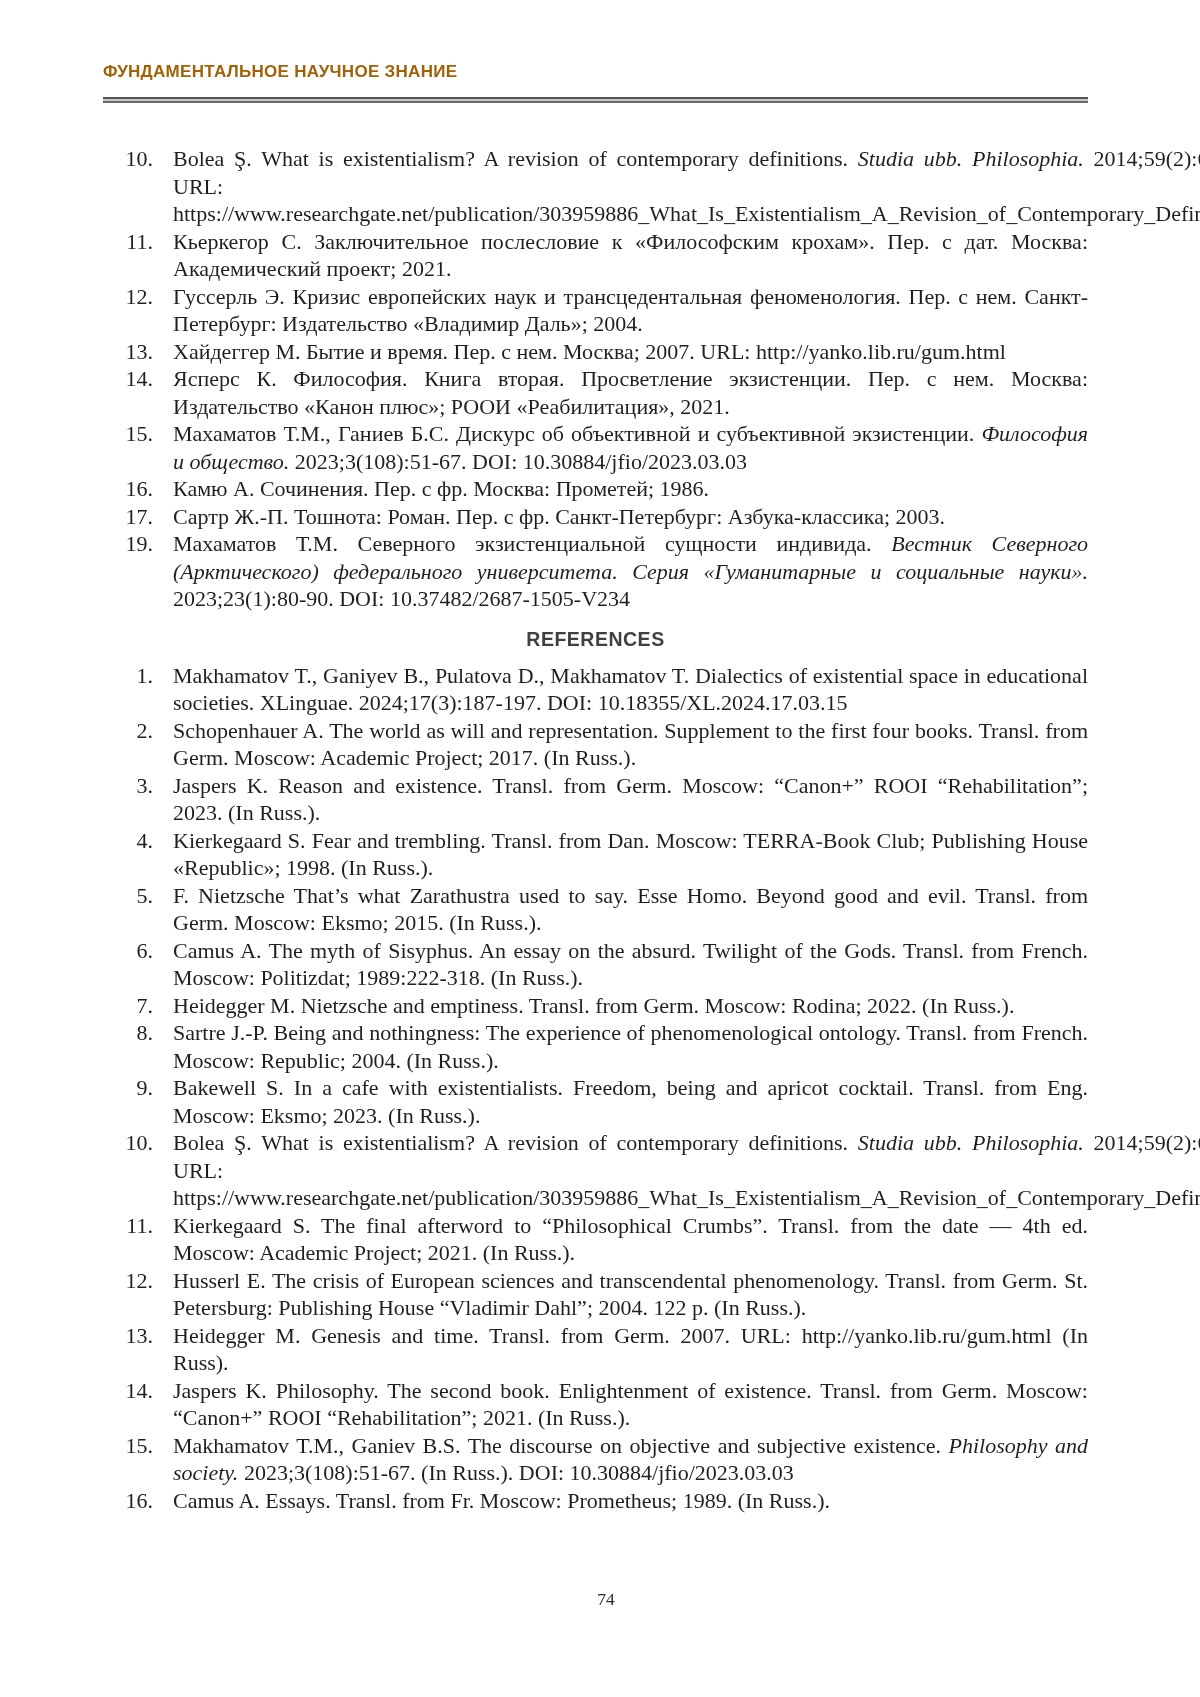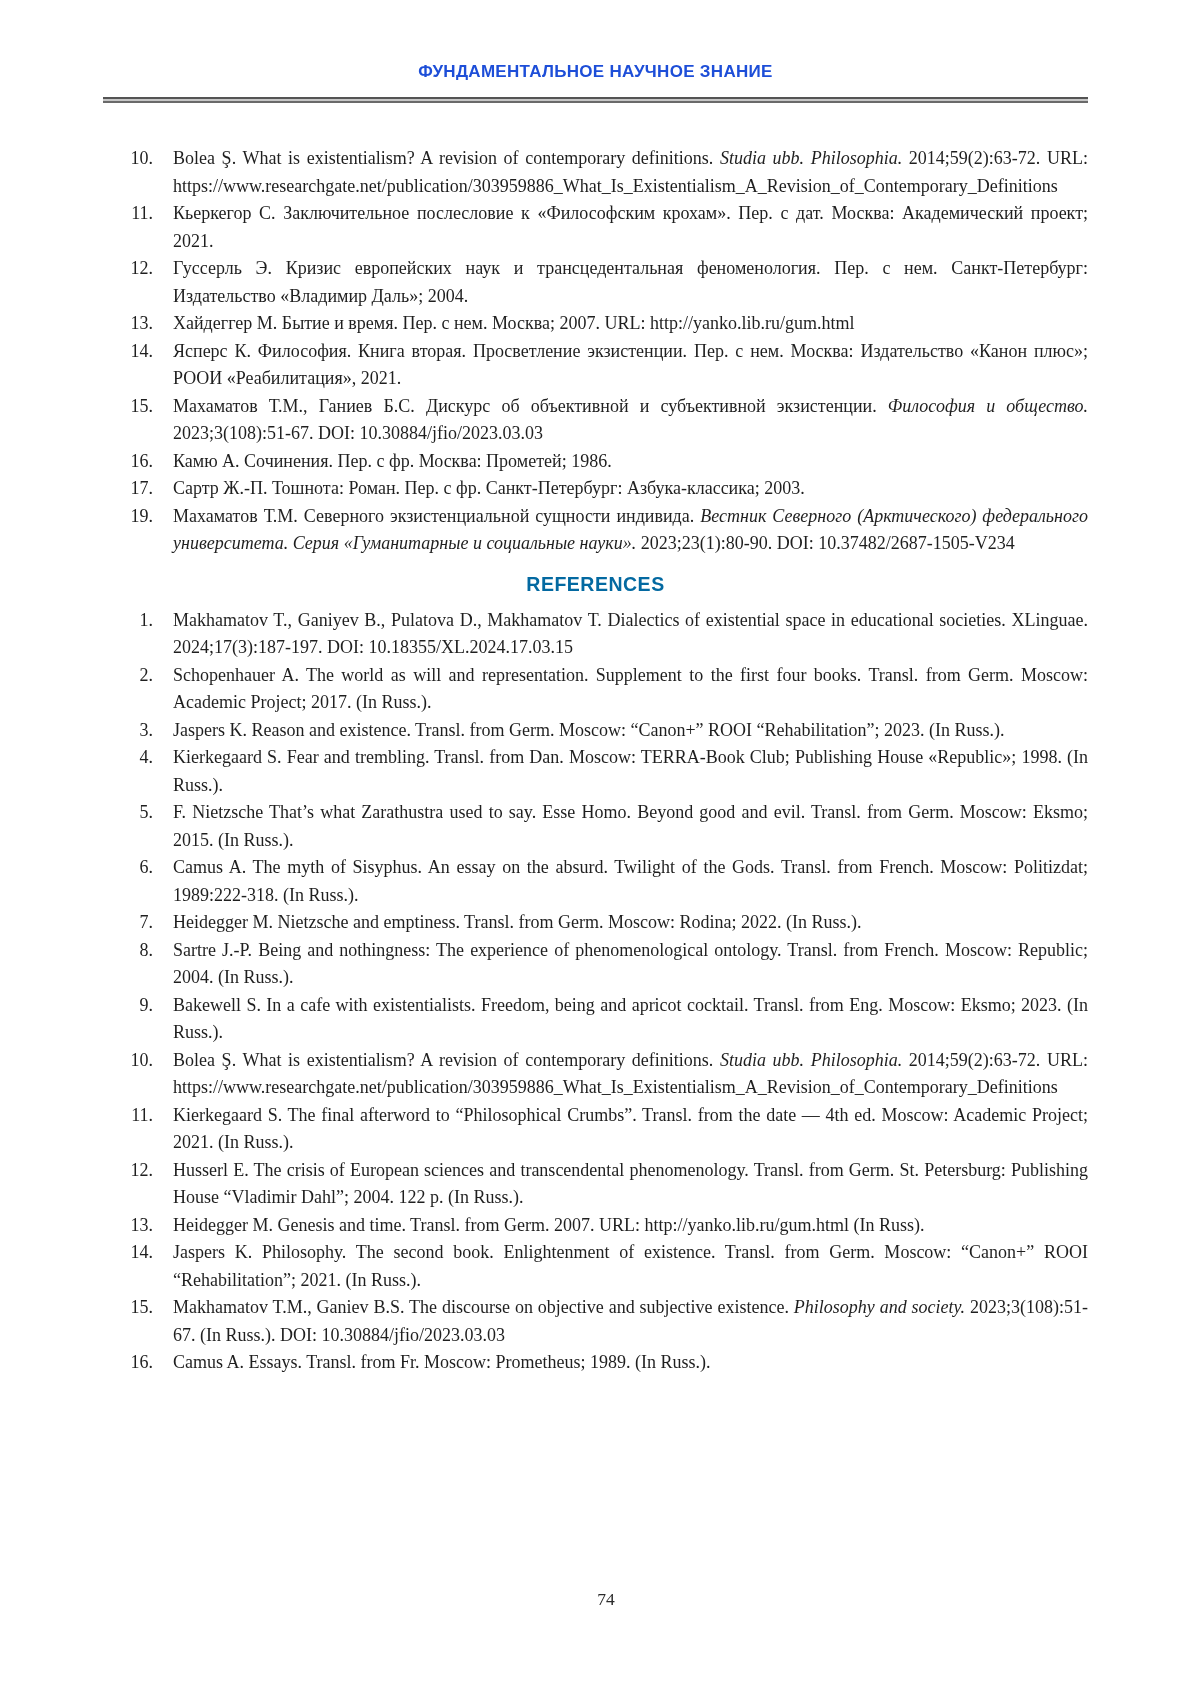--- a/index.html
+++ b/index.html
@@ -14,38 +14,37 @@
     overflow: hidden;
   }
   .content { margin-left: 103px; width: 985px; }
 
   .running-head {
     padding-top: 62px;
     font-family: "Liberation Sans", sans-serif;
     font-weight: 700;
     font-size: 17px;
     letter-spacing: 0.3px;
-    color: #1d4ed8;
-    text-align: center;
+    color: #a16207;
   }
   .double-rule {
     margin-top: 15px;
     height: 6px;
     box-sizing: border-box;
     border-top: 2px solid #545454;
     border-bottom: 2px solid #6a6a6a;
     background: #c6c6c6;
   }
 
   .ref-list { margin-top: 42px; }
   .ref-list.english { margin-top: 0; }
 
   .ref-item {
     display: flex;
-    font-size: 18px;
+    font-size: 22px;
     line-height: 27.5px;
   }
   .ref-num {
     flex: 0 0 50px;
     text-align: right;
     white-space: nowrap;
   }
   .ref-text {
     flex: 1;
     margin-left: 20px;
@@ -56,21 +55,21 @@
   .ref-text i { font-style: italic; }
 
   .references-heading {
     margin: 0;
     padding: 15px 0 11px 0;
     text-align: center;
     font-family: "Liberation Sans", sans-serif;
     font-weight: 700;
     font-size: 19.5px;
     letter-spacing: 0.5px;
-    color: #0369a1;
+    color: #404040;
   }
 
   .page-number {
     position: absolute;
     top: 1589px;
     left: 6px;
     width: 1200px;
     text-align: center;
     font-size: 17.5px;
     color: #2a2a2a;

